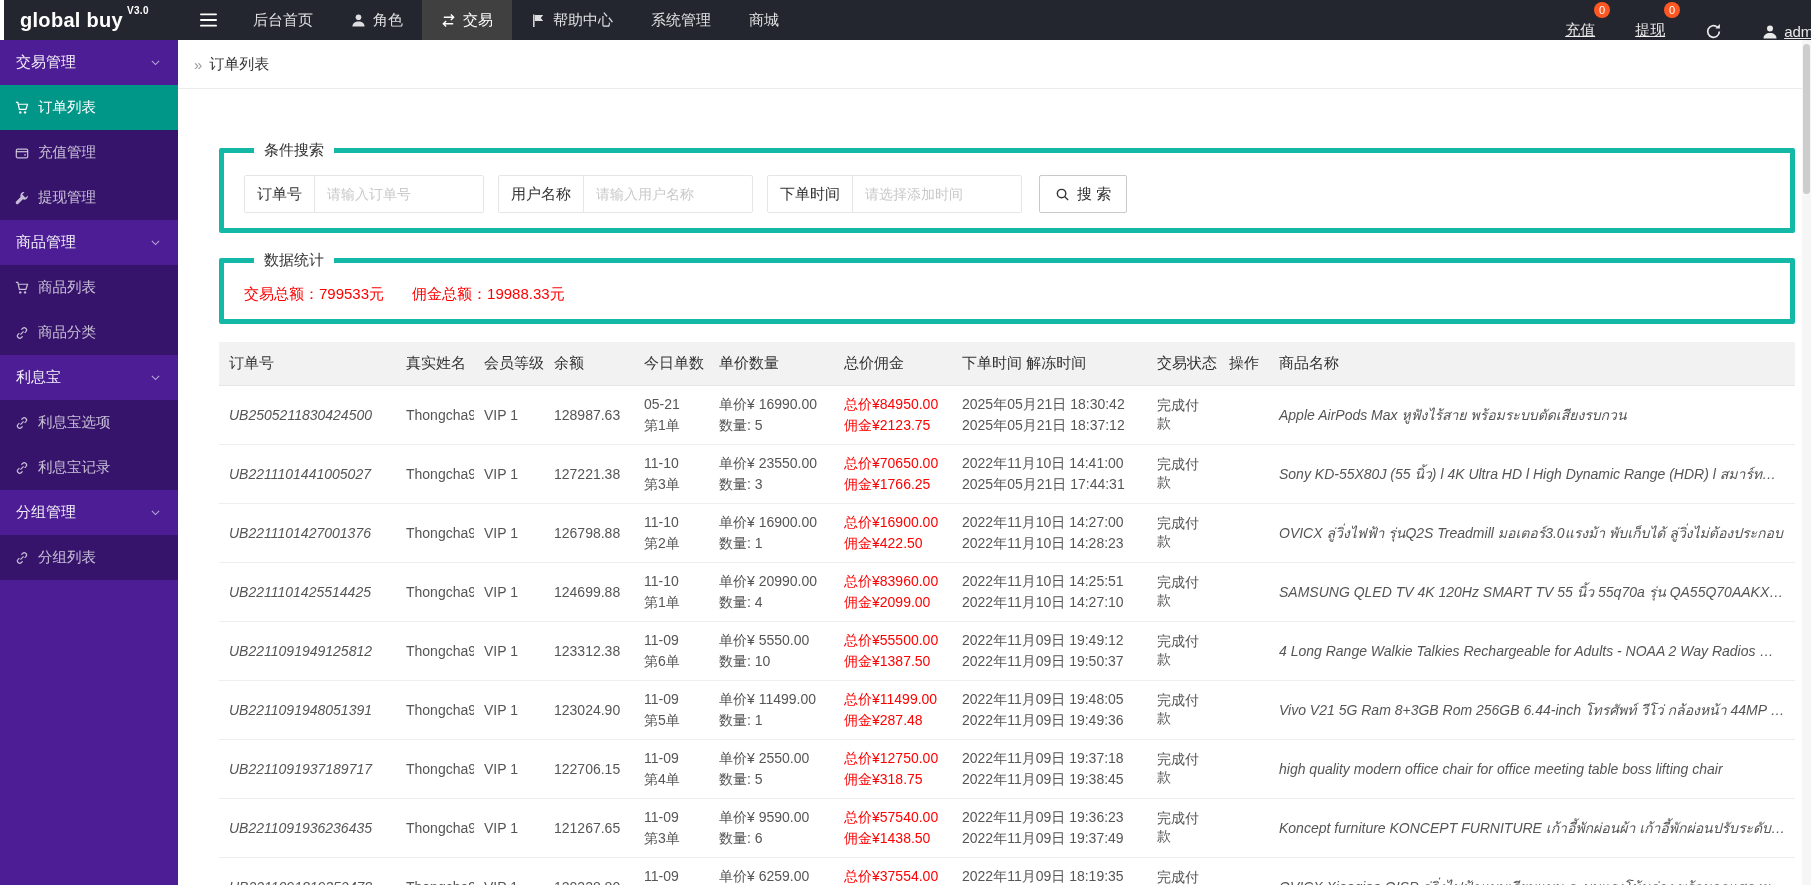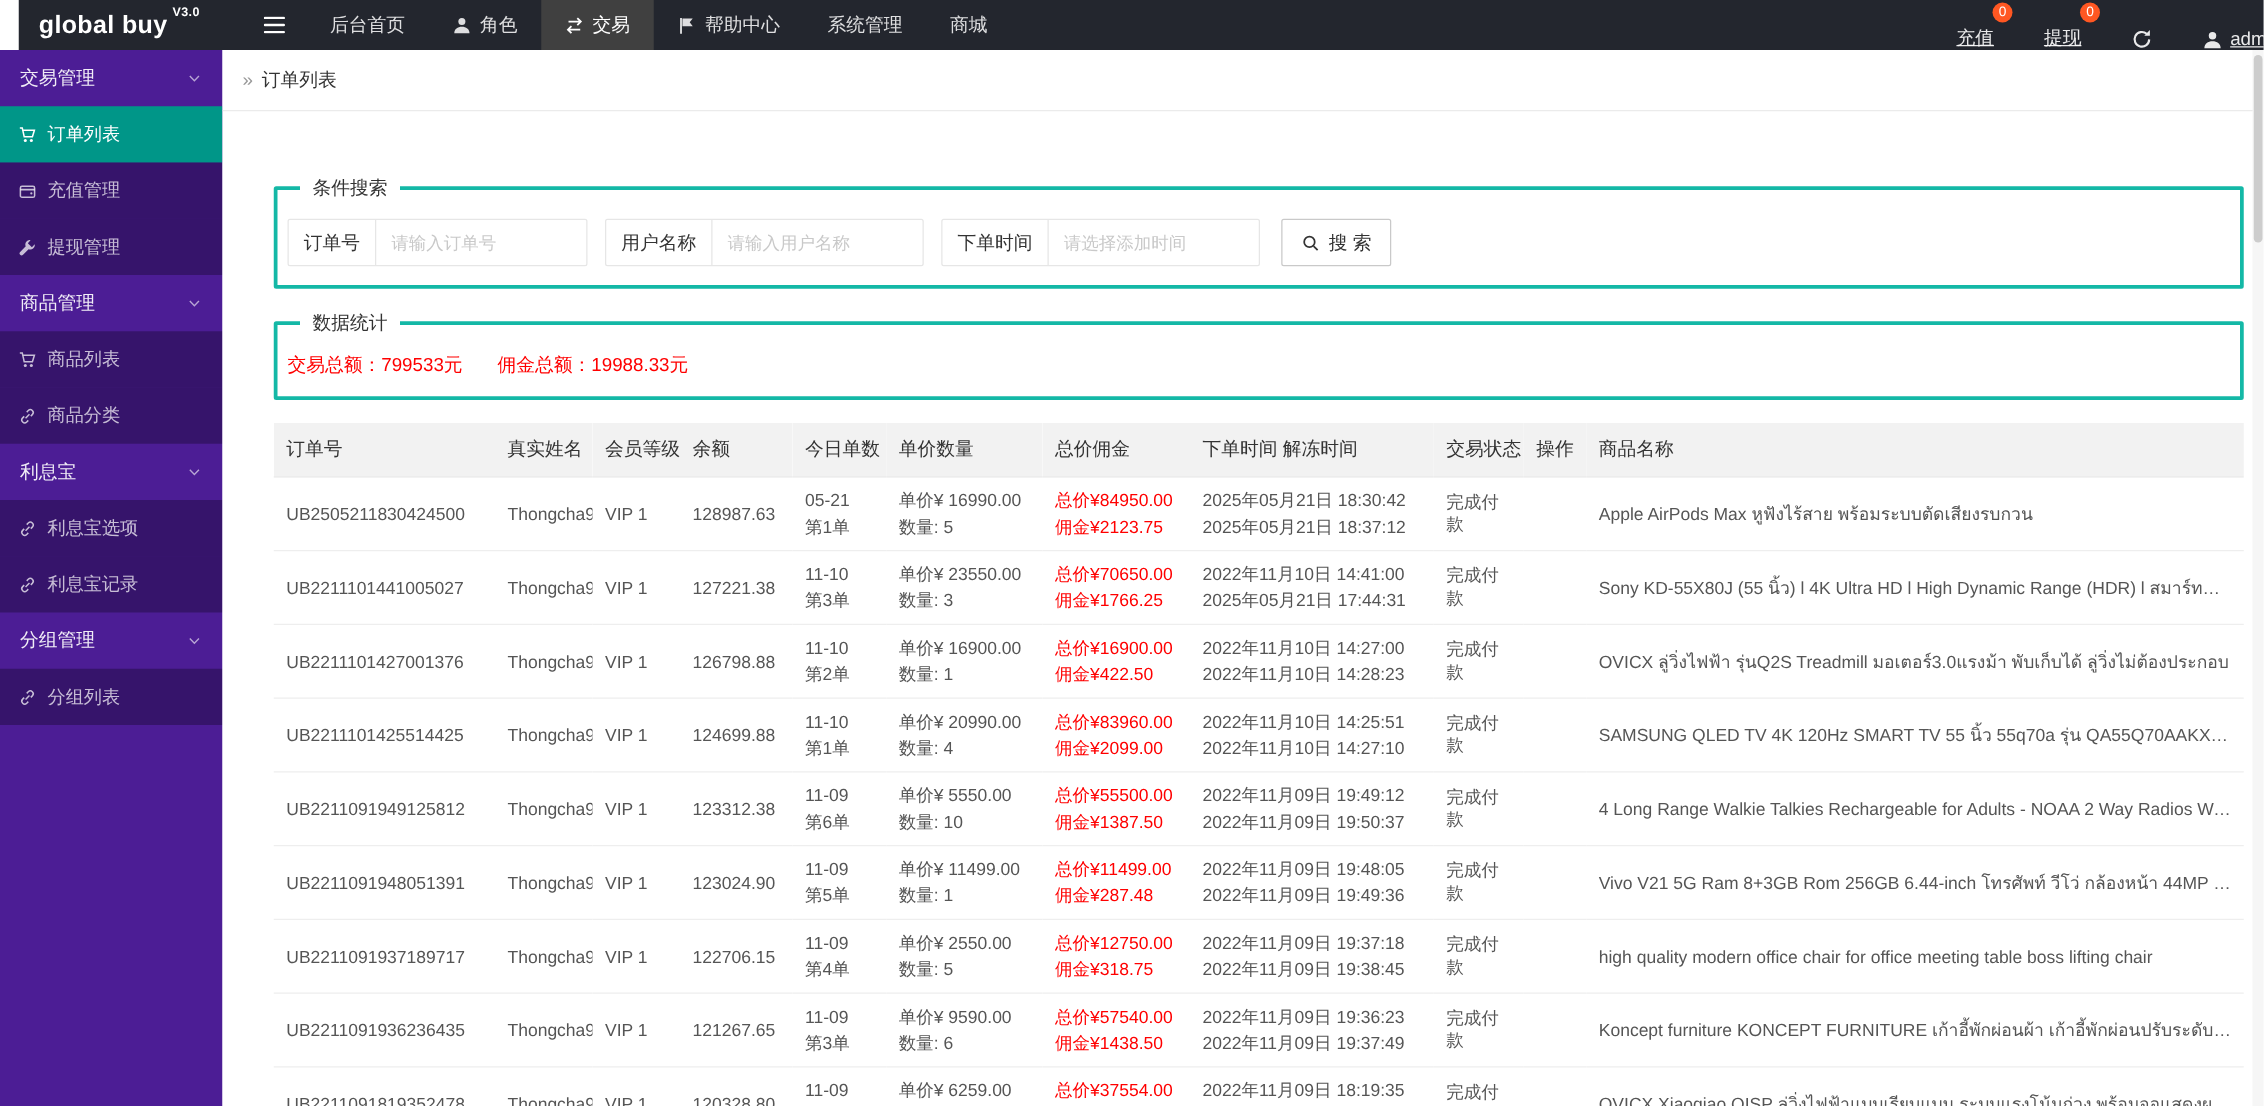--- a/index.html
+++ b/index.html
@@ -5,21 +5,21 @@
   * { margin:0; padding:0; box-sizing:border-box; }
   html,body { width:1811px; height:885px; overflow:hidden; }
   body {
     font-family:"Liberation Sans","DejaVu Sans",sans-serif;
     background:#fff; color:#333; font-size:14px; position:relative;
   }
   .icon { display:inline-flex; align-items:center; justify-content:center; }
   .icon svg { width:100%; height:100%; display:block; }
 
   
-  .topbar { position:absolute; top:0; left:15px; right:0; height:40px; background:#23262e; display:flex; color:#fff; z-index:5; }
+  .topbar { position:absolute; top:0; left:4px; right:0; height:40px; background:#23262e; display:flex; color:#fff; z-index:5; }
   .logo { flex:0 0 178px; display:flex; align-items:center; padding-left:16px; font-size:20px; font-weight:bold; letter-spacing:.3px; white-space:nowrap; }
   .logo .ver { font-size:10px; font-weight:bold; margin-left:4px; align-self:flex-start; margin-top:5px; }
   .ham { width:52px; display:flex; align-items:center; justify-content:center; cursor:pointer; }
   .ham .icon { width:17px; height:14px; }
   .topnav { display:flex; height:40px; }
   .nav-item { display:flex; align-items:center; gap:7px; padding:0 19px; font-size:15px; color:rgba(255,255,255,.85); cursor:pointer; white-space:nowrap; }
   .nav-item .icon { width:15px; height:15px; }
   .nav-item.active { background:#404040; color:#fff; }
   .top-right { margin-left:auto; display:flex; height:40px; }
   .top-action { position:relative; display:flex; align-items:flex-end; gap:6px; padding:0 20px; font-size:15px; color:rgba(255,255,255,.9); cursor:pointer; white-space:nowrap;text-decoration:underline; }
@@ -36,39 +36,39 @@
   .sub-item .icon { width:14px; height:14px; flex:0 0 14px; }
   .sub-item.active { background:#009688; color:#fff; }
 
   
   .main { position:absolute; top:40px; left:178px; right:0; bottom:0; background:#fff; overflow:hidden; }
   .breadcrumb { height:48px; display:flex; align-items:center; gap:7px; padding:0 16px; font-size:15px; color:#333; }
   .breadcrumb .sep { color:#999; }
   .hr { border-bottom:1px solid #ebebeb; }
   .card { margin:52px 16px 0 41px; }
 
-  fieldset.fs { border:3px solid #14b8a6; border-radius:2px; padding:15px 8px; margin-bottom:18px; }
+  fieldset.fs { border:5px solid #14b8a6; border-radius:2px; padding:15px 20px; margin-bottom:18px; }
   fieldset.fs legend { padding:0 10px; margin-left:10px; font-size:15px; color:#333; }
   .search-row { display:flex; align-items:center; gap:14px; }
   .sgroup { display:flex; align-items:stretch; height:38px; border:1px solid #e6e6e6; border-radius:2px; background:#fff; }
   .slabel { display:flex; align-items:center; padding:0 12px; border-right:1px solid #e6e6e6; font-size:15px; color:#333; white-space:nowrap; }
   .sgroup input { border:0; outline:0; width:168px; padding:0 12px; font-size:14px; color:#333; font-family:inherit; background:transparent; }
   .sgroup input::placeholder { color:#c9c9c9; }
   .search-btn { display:flex; align-items:center; gap:7px; height:38px; padding:0 15px; background:#fff; border:1px solid #c9c9c9; border-radius:2px; font-size:15px; color:#333; cursor:pointer; font-family:inherit; margin-left:3px; }
   .search-btn .icon { width:15px; height:15px; }
   .fs-stats { padding:14px 20px 16px; }
   .stats-row { display:flex; gap:28px; font-size:15px; }
   .t-red { color:#ff0000; }
 
   
   table.grid { width:100%; border-collapse:collapse; table-layout:fixed; }
   .grid th { background:#f2f2f2; text-align:left; font-weight:400; font-size:15px; color:#333; padding:12px 10px; border-bottom:1px solid #e6e6e6; white-space:nowrap; overflow:hidden; }
   .grid td { padding:8px 10px; border-bottom:1px solid #eeeeee; font-size:14px; color:#555; vertical-align:middle; height:58px; overflow:hidden; }
   .grid td div { line-height:21px; white-space:nowrap; overflow:hidden; }
-  td.c-order, td.c-product { white-space:nowrap; text-overflow:ellipsis; }
+  td.c-order, td.c-product { white-space:nowrap; text-overflow:ellipsis;font-style:italic; }
 
   
   .scrollbar { position:absolute; top:40px; right:0; width:9px; bottom:0; background:#f6f6f6; cursor:pointer; }
   .scrollbar .thumb { position:absolute; top:4px; left:1px; width:7px; height:150px; border-radius:4px; background:#cdcdcd; cursor:grab; }
 </style>
 </head>
 <body>
 
 <div class="app">
 

